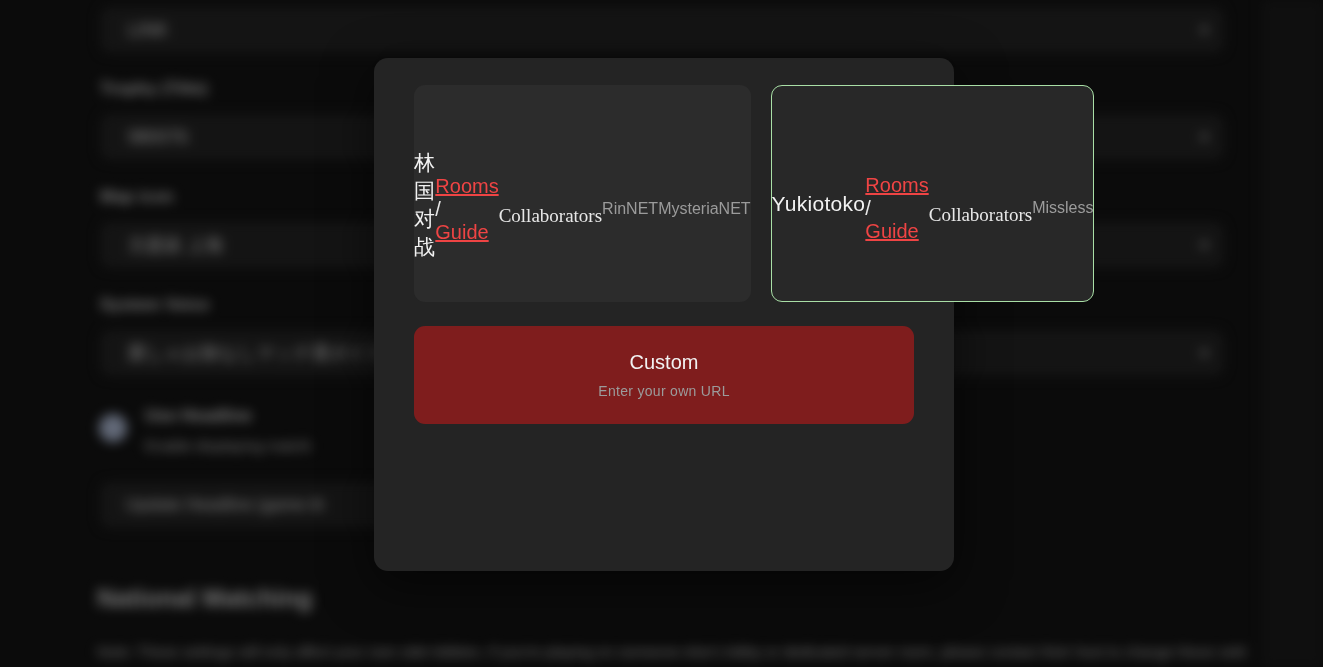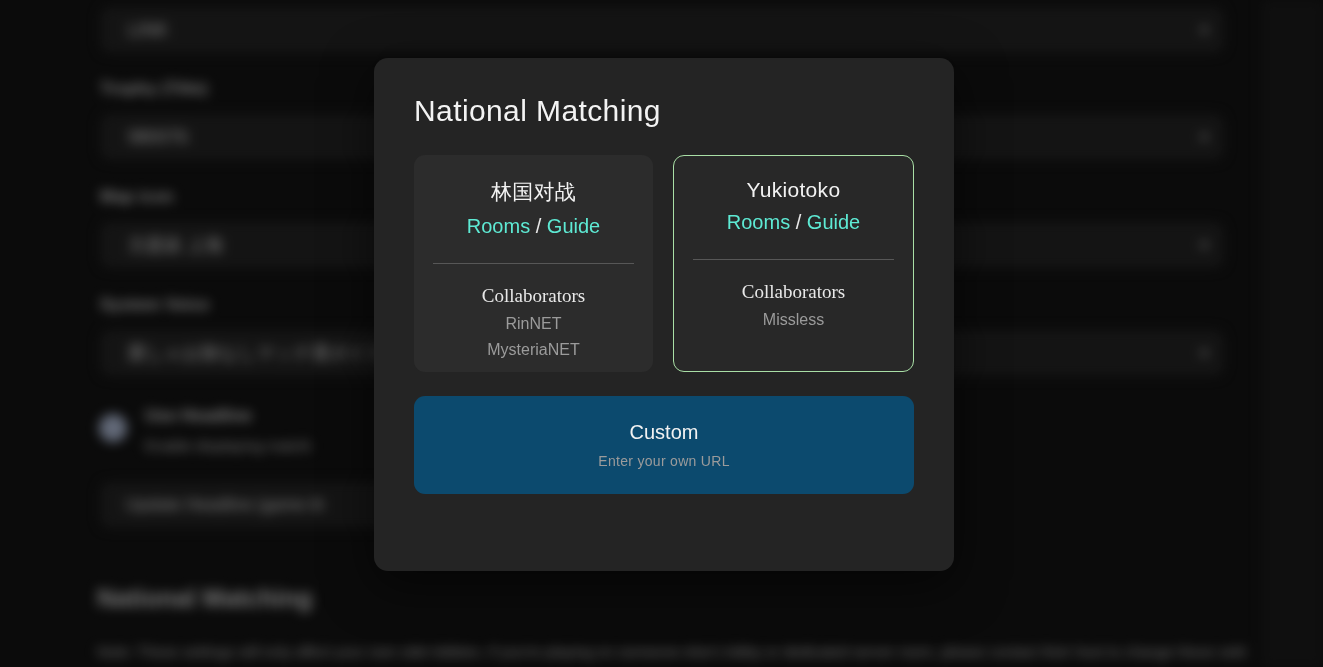--- a/index.html
+++ b/index.html
@@ -44,33 +44,33 @@
     position:absolute; left:374px; top:58px; width:580px; height:513px;
     background:#242424; border-radius:14px; padding:0 40px;
     box-shadow:0 14px 50px rgba(0,0,0,0.55);
   }
   .modal-title { margin-top:36px; font-size:30px; font-weight:500; letter-spacing:0.4px; color:#f3f3f3; }
   .modal-sub { margin-top:11px; font-size:18px; color:#e0e0e0; letter-spacing:0.2px; }
 
   .cards { display:flex; gap:20px; margin-top:27px; }
   .card {
     flex:1; height:217px; background:#2c2c2c; border-radius:11px;
-    display:flex; flex-direction:column; align-items:center; 
+    display:flex; flex-direction:row; align-items:center; 
     padding-top:23px; cursor:pointer;
   }
   .card.selected { background:#282828; border:1.5px solid #a9dfa6; padding-top:21.5px; }
   .card-title { font-size:21px; color:#f2f2f2; letter-spacing:0.3px; }
   .card-links { margin-top:9px; font-size:20px; color:#e8e8e8; }
-  .card-links .lnk { color:#5eead4; cursor:pointer; }
+  .card-links .lnk { color:#ef4444; cursor:pointer;text-decoration:underline; }
   .card-divider { width:84%; height:1px; background:#575757; margin-top:25px; }
   .collab-label { margin-top:21px; font-size:19px; color:#e8e8e8;font-family:Liberation Serif, serif; }
   .collab-name { margin-top:8px; font-size:16px; color:#9b9b9b; }
 
   .custom-card {
-    margin-top:24px; height:98px; background:#0c4a6e; border-radius:11px;
+    margin-top:24px; height:98px; background:#7f1d1d; border-radius:11px;
     display:flex; flex-direction:column; align-items:center; justify-content:center;
     cursor:pointer;
   }
   .custom-title { font-size:20px; color:#f2f2f2; }
   .custom-sub { margin-top:9px; font-size:14px; color:#9b9b9b; letter-spacing:0.3px; }
 </style>
 </head>
 <body>
 
 <div class="stage">
@@ -109,21 +109,20 @@
       <span>Update Headline (game tit</span>
     </div>
 
     <div class="bg-heading">National Matching</div>
     <div class="bg-note">Note: These settings will only affect your own side lobbies. If you're playing on someone else's lobby or dedicated server room, please contact their host to change these settings there.</div>
   </div>
 
   <div class="overlay"></div>
 
   <div class="modal">
-    <div class="modal-title">National Matching</div>
 
     <div class="cards">
 
       <div class="card">
         <div class="card-title">林国对战</div>
         <div class="card-links">
           <span class="lnk">Rooms</span>
           <span>/</span>
           <span class="lnk">Guide</span>
         </div>

